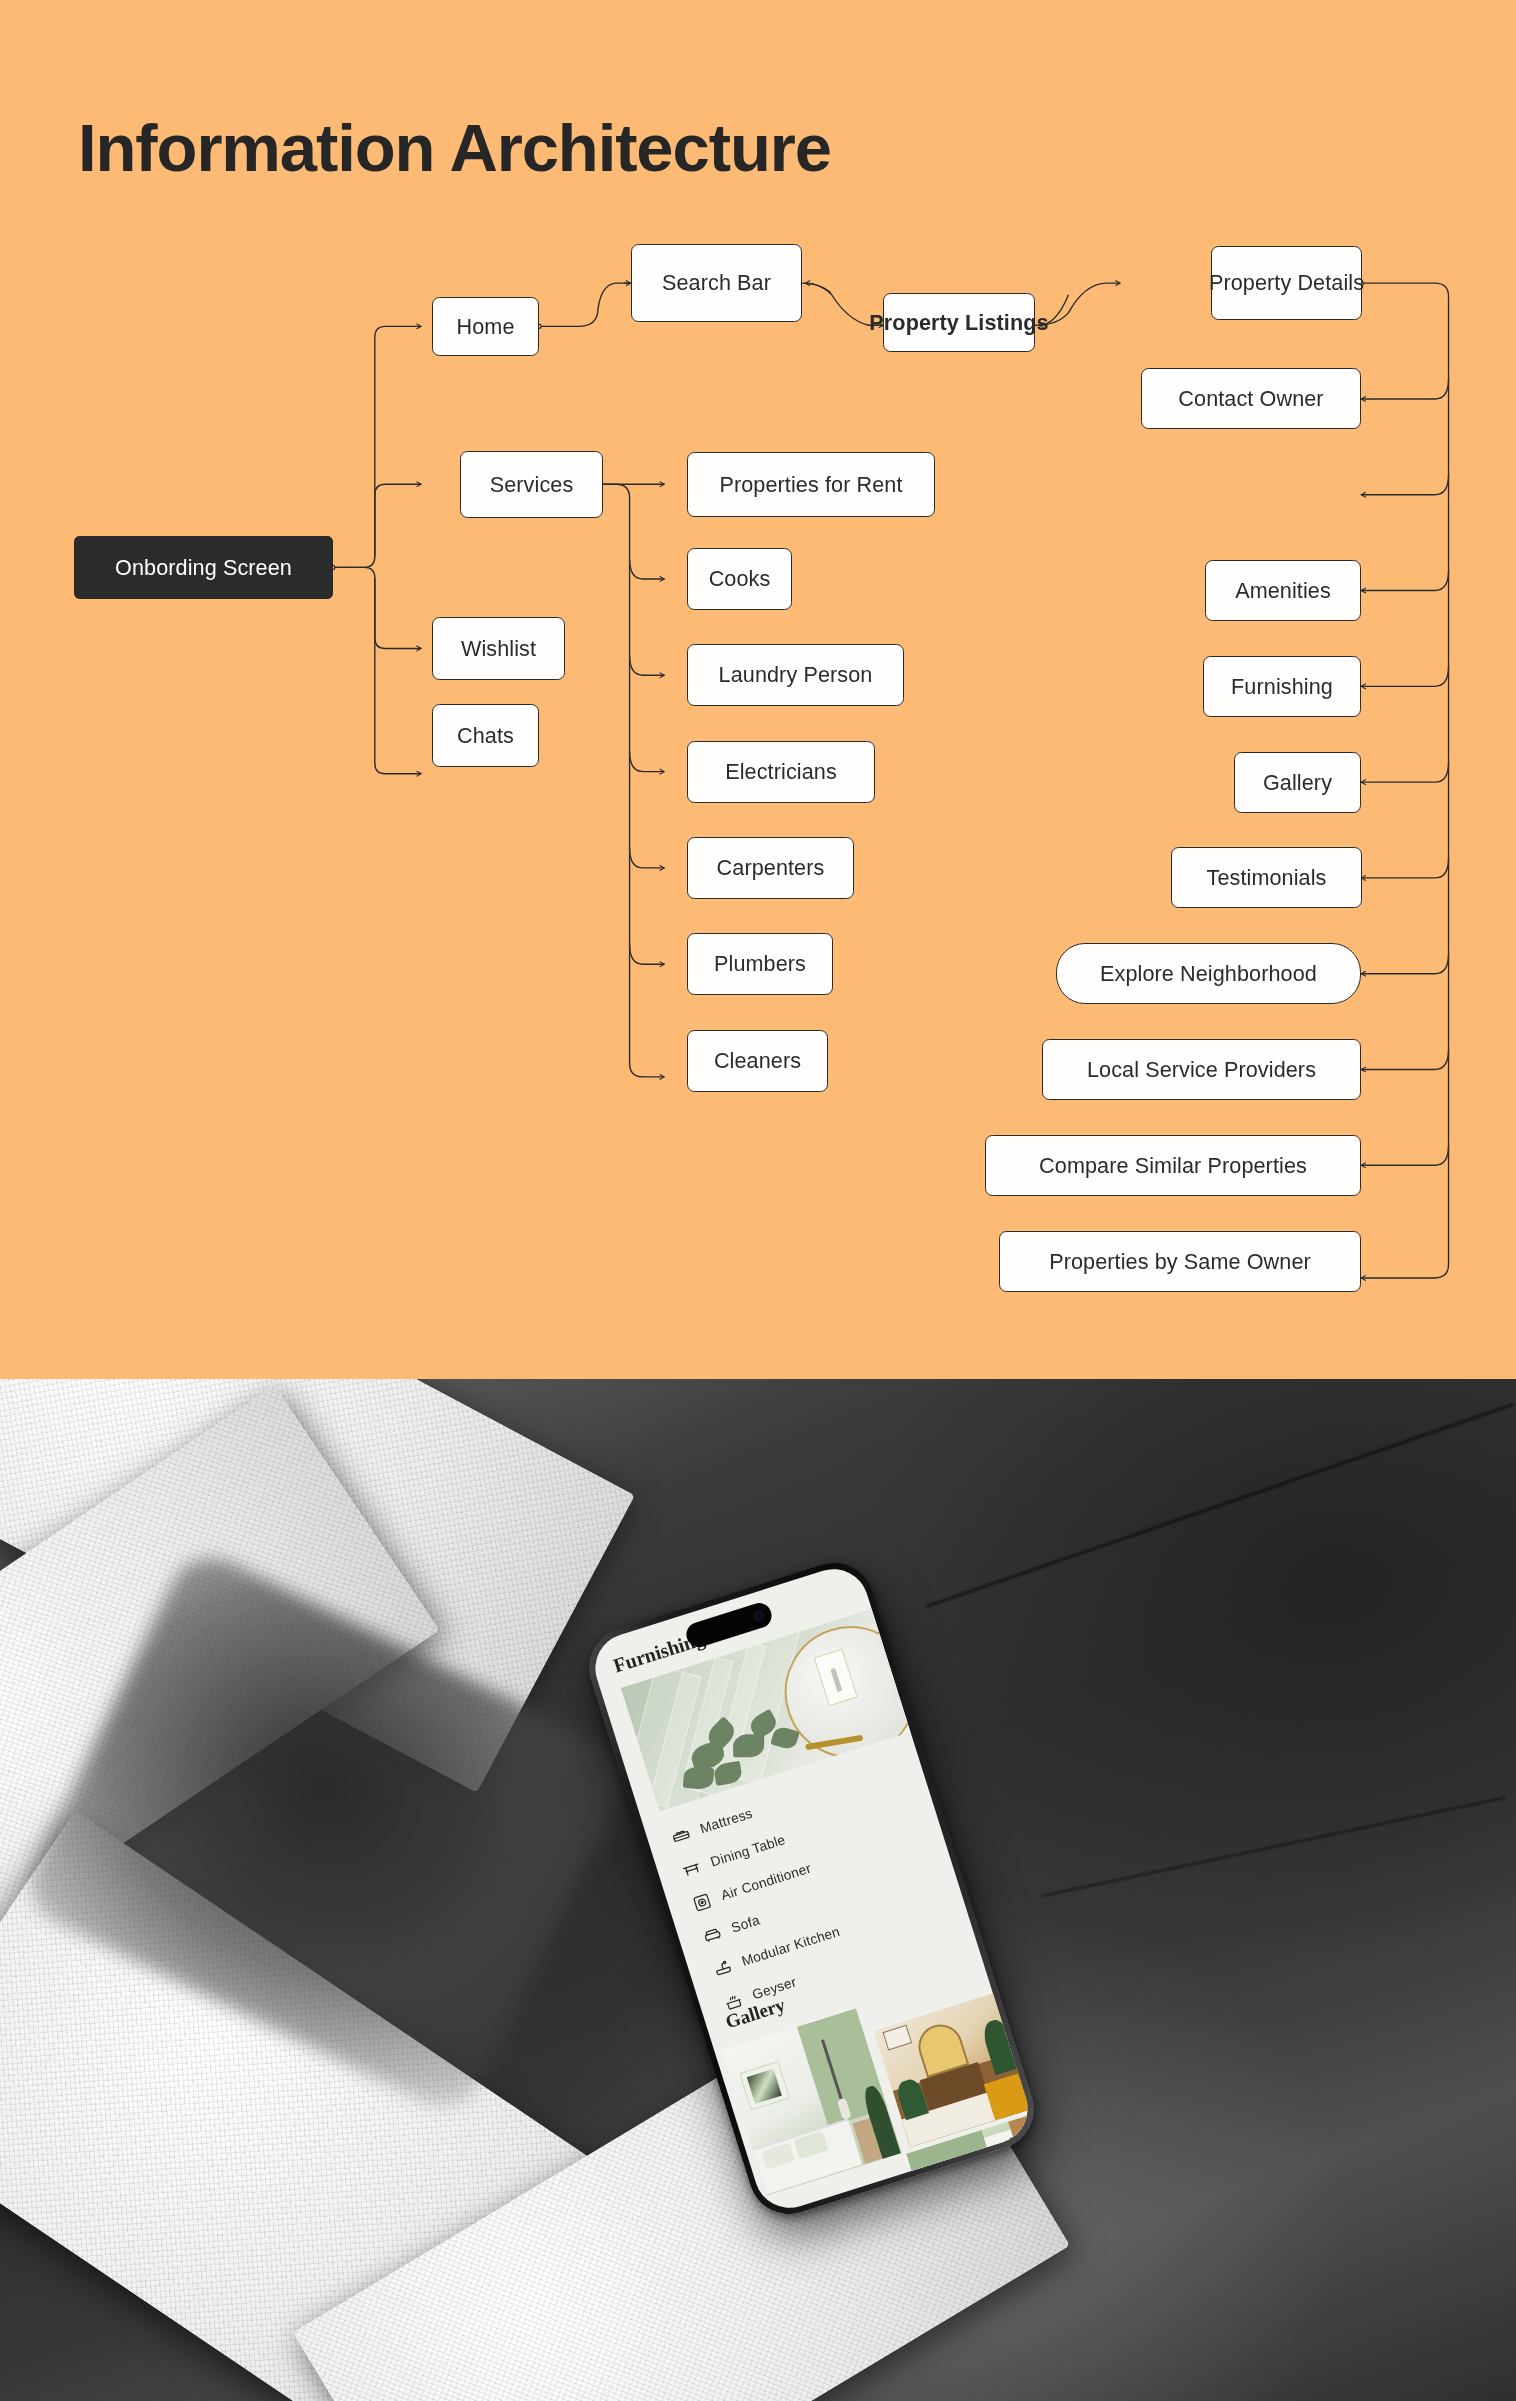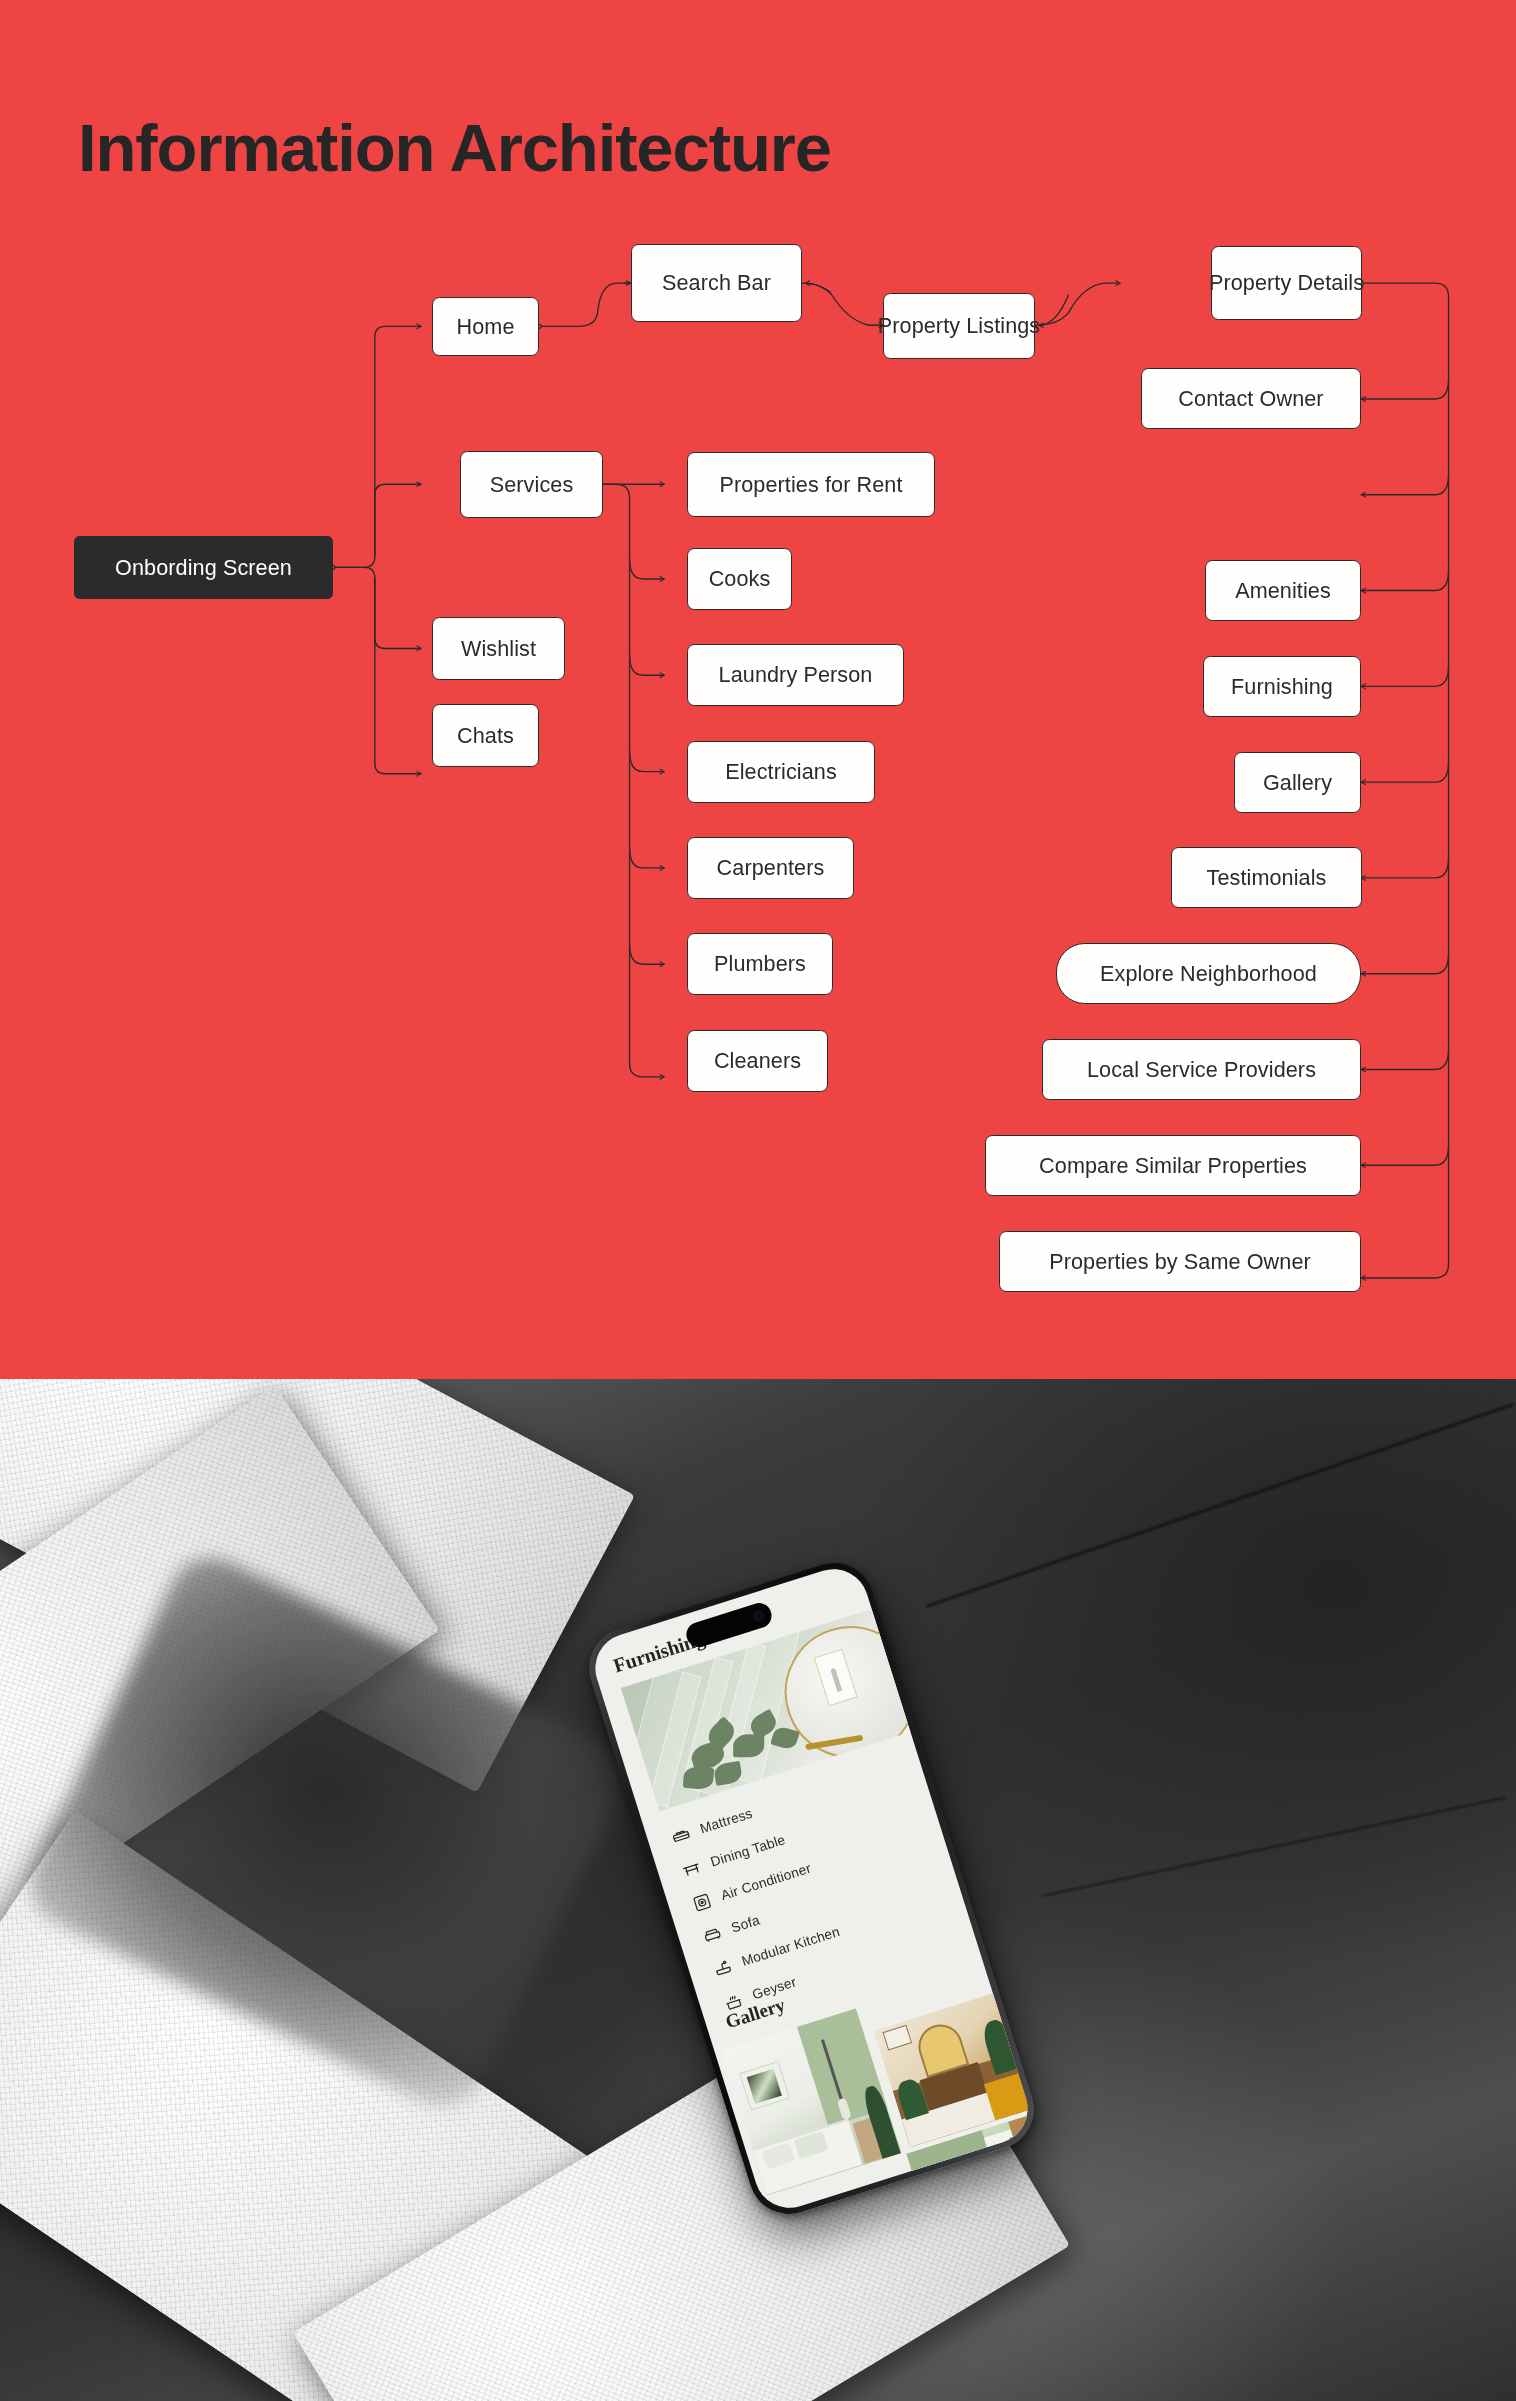--- a/index.html
+++ b/index.html
@@ -16,21 +16,21 @@
     height: 2401px;
     background: #FFFAF6;
   }
 
   
   #diagram-section {
     position: absolute;
     left: 0; top: 0;
     width: 1516px;
     height: 1379px;
-    background: #ef4444;
+    background: #fdba74;
     overflow: hidden;
   }
   #page-title {
     position: absolute;
     left: 78px;
     top: 109px;
     font-size: 67px;
     font-weight: 700;
     letter-spacing: -1.1px;
     color: #262626;
@@ -316,21 +316,21 @@
     <div class="node" style="left:432px; top:617px; width:133px; height:63px;">
       <span>Wishlist</span>
     </div>
     <div class="node" style="left:432px; top:704px; width:107px; height:63px;">
       <span>Chats</span>
     </div>
 
     <div class="node" style="left:631px; top:244px; width:171px; height:78px;">
       <span>Search Bar</span>
     </div>
-    <div class="node" style="left:883px; top:293px; width:152px; height:66px;">
+    <div class="node" style="left:883px; top:293px; width:152px; height:59px;font-weight:bold;">
       <span>Property Listings</span>
     </div>
     <div class="node" style="left:1211px; top:246px; width:151px; height:74px;">
       <span>Property Details</span>
     </div>
 
     <div class="node" style="left:687px; top:452px; width:248px; height:65px;">
       <span>Properties for Rent</span>
     </div>
     <div class="node" style="left:687px; top:548px; width:105px; height:62px;">

